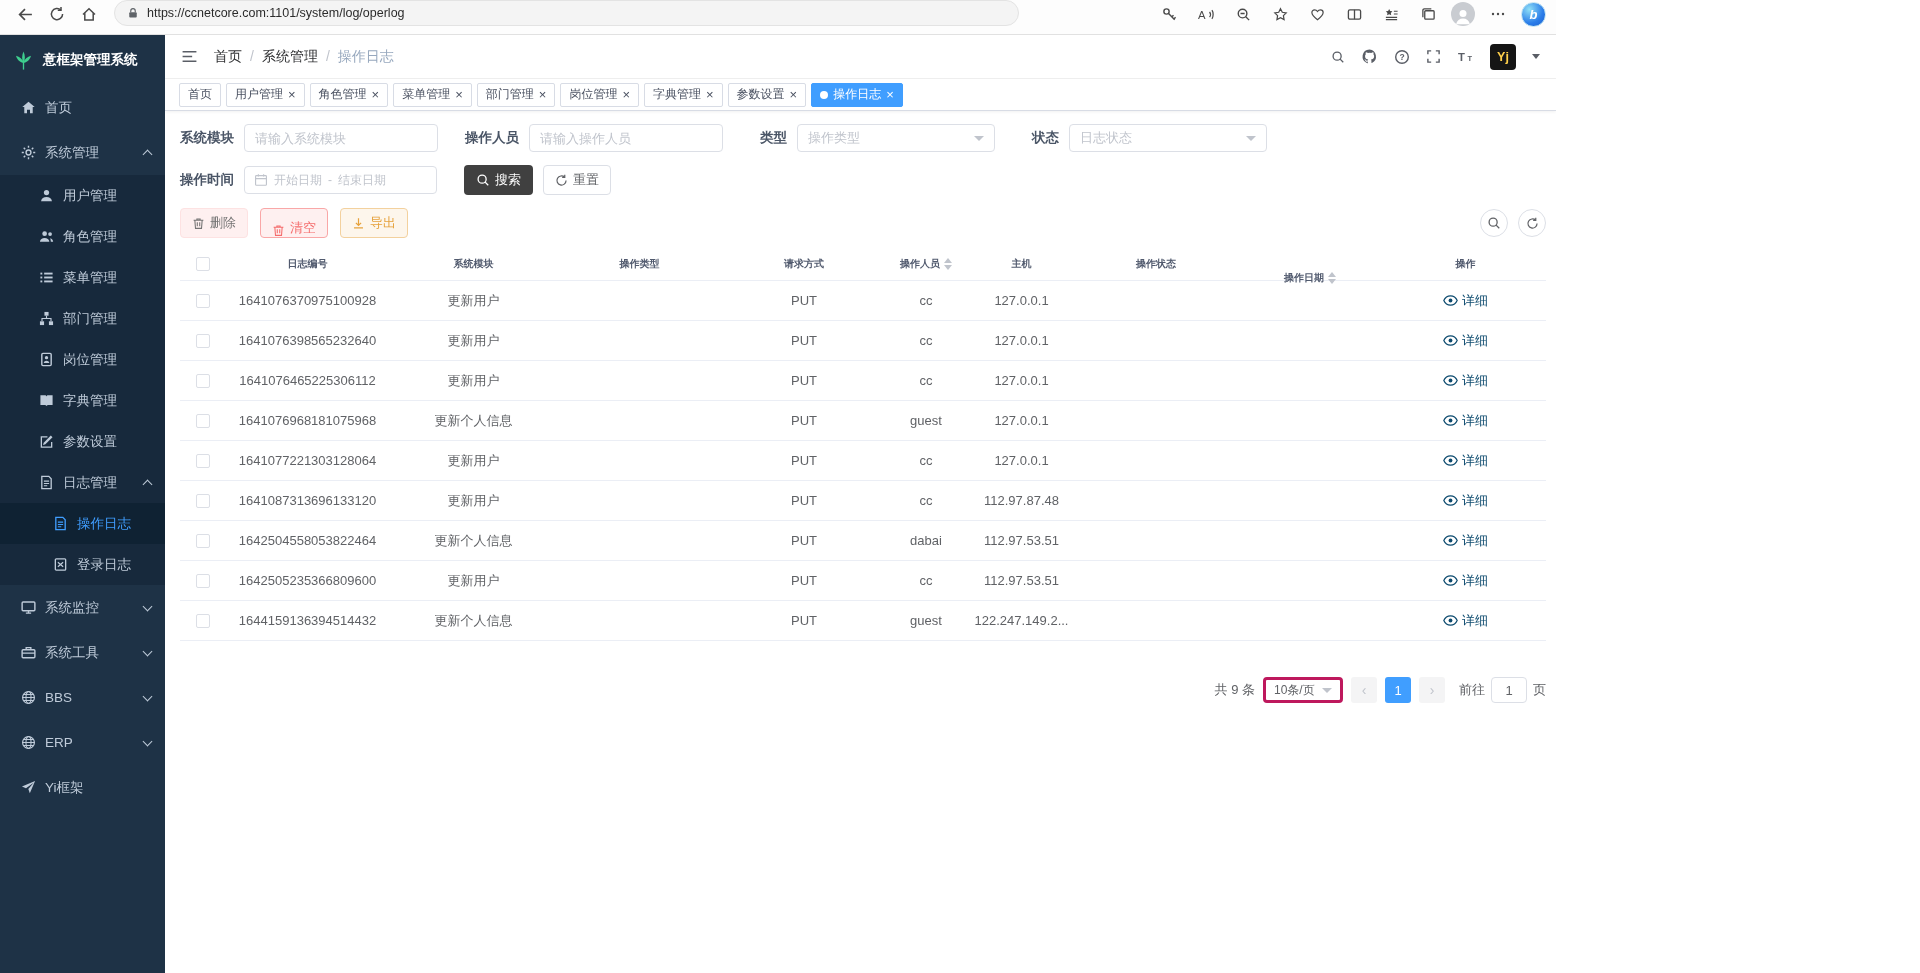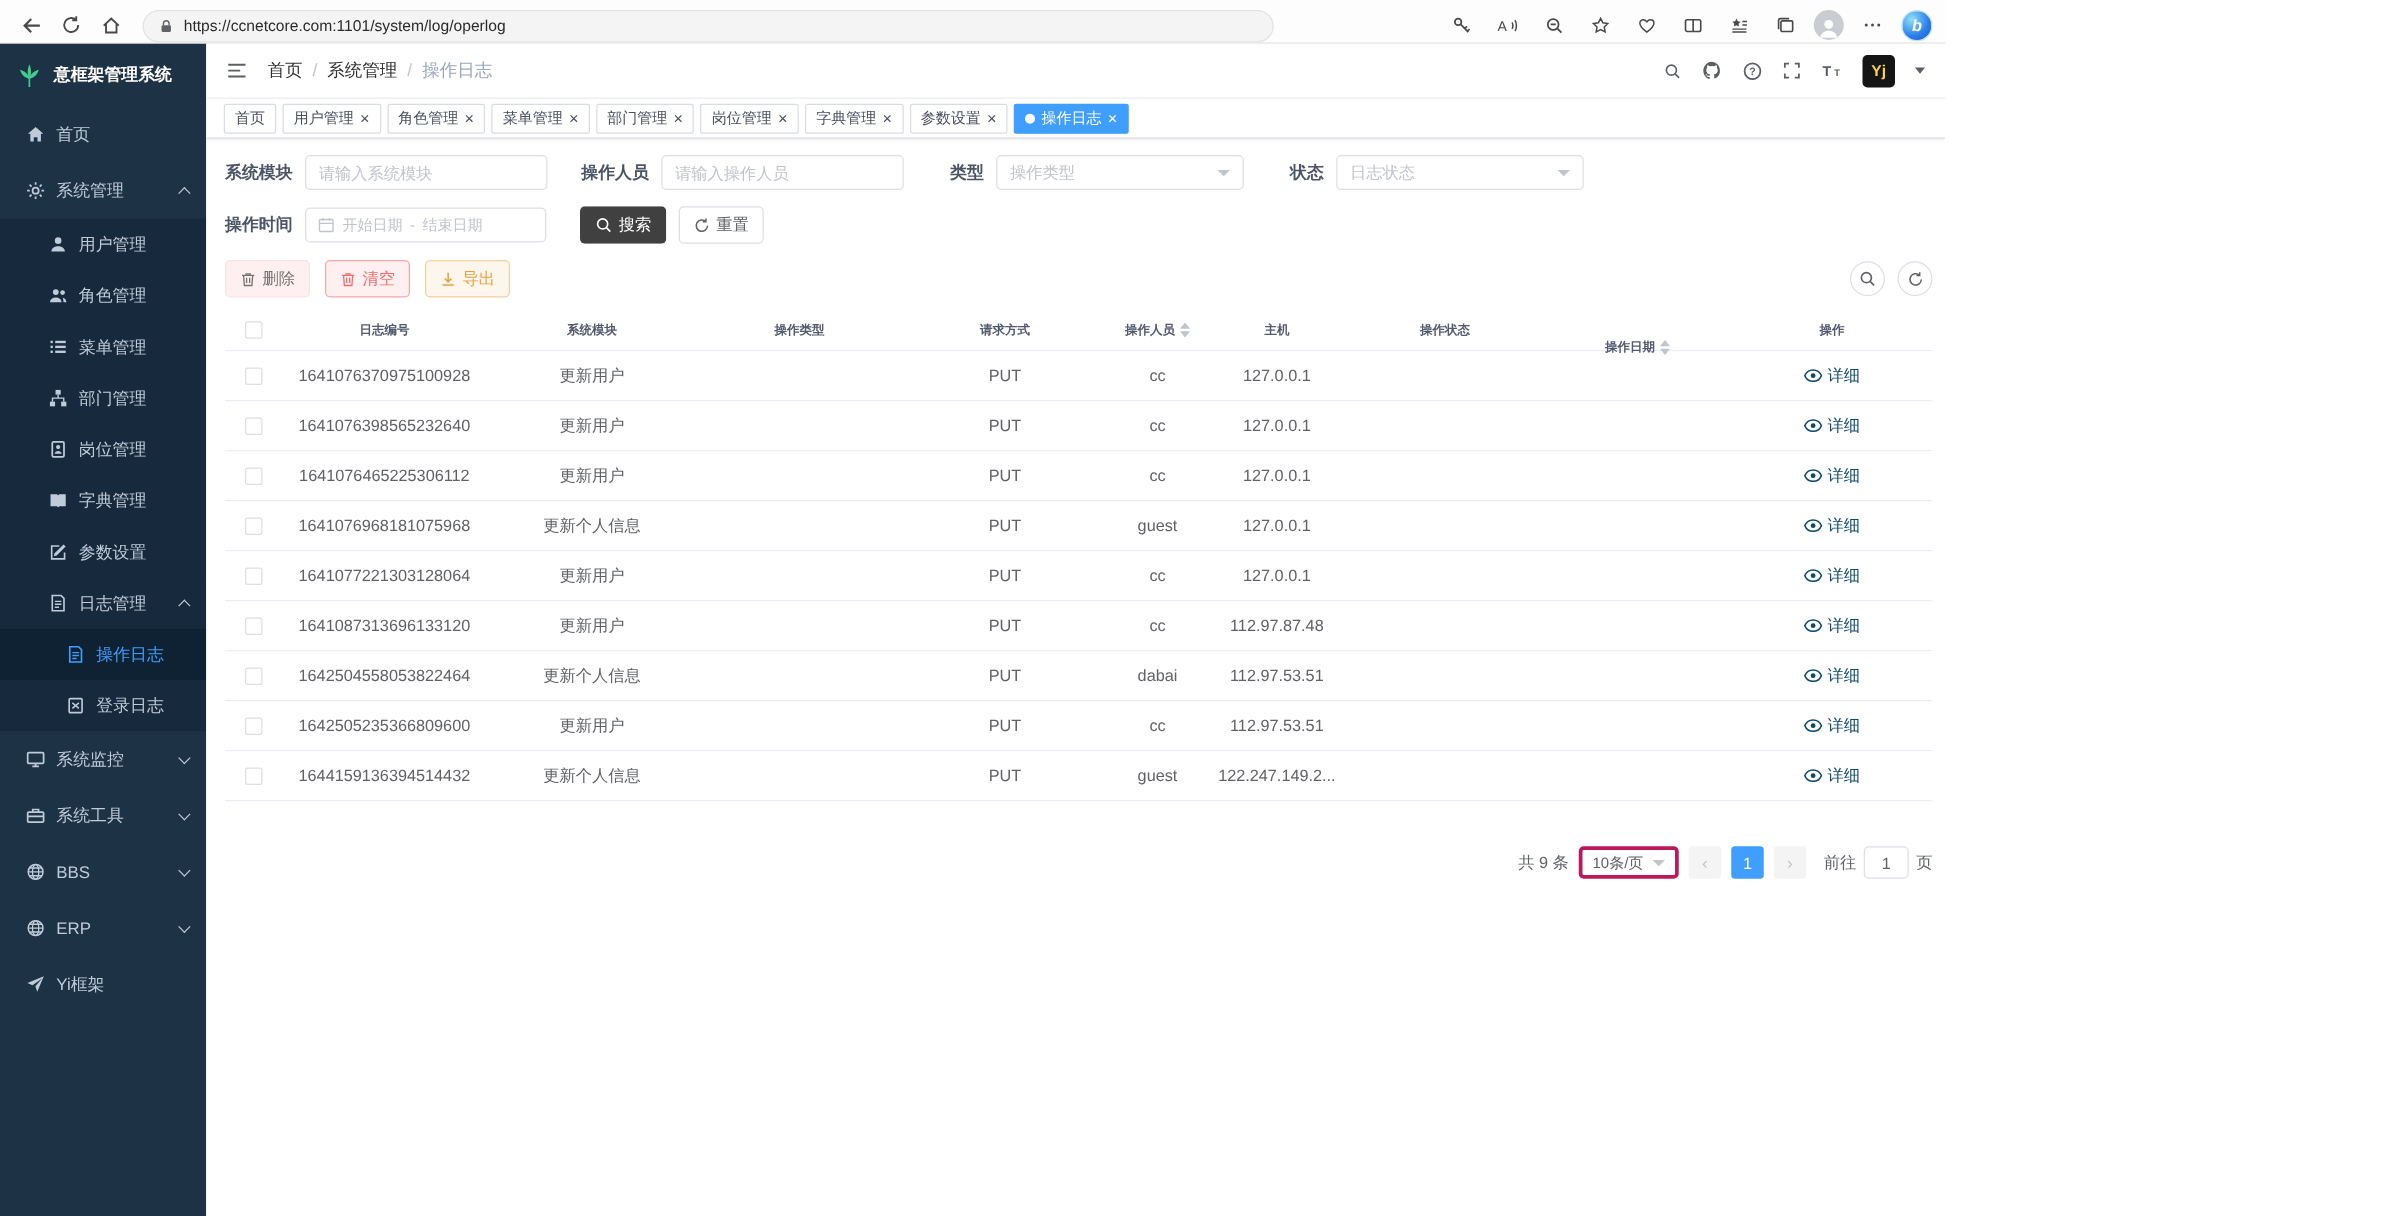--- a/index.html
+++ b/index.html
@@ -1,20 +1,20 @@
 <!DOCTYPE html>
 <html><head>
 <meta charset="utf-8">
 <style>
   * { margin:0; padding:0; box-sizing:border-box; }
   html,body { width:1920px; height:973px; background:#fff; font-family:"Liberation Sans","DejaVu Sans",sans-serif; overflow:hidden; }
   .window { width:1556px; height:973px; background:#fff; }
 
   
-  .chrome { height:35px; display:flex; align-items:flex-end; padding:0 10px; background:#fdfdfd; border-bottom:1px solid #e1e1e1; gap:2px; }
+  .chrome { height:35px; display:flex; align-items:flex-start; padding:0 10px; background:#fdfdfd; border-bottom:1px solid #e1e1e1; gap:2px; }
   .chrome-btn { width:30px; height:28px; display:flex; align-items:center; justify-content:center; color:#4a4a4a; border-radius:4px; cursor:pointer; }
   .urlbar { width:905px; height:26px; background:#f4f4f4; border:1px solid #e3e3e3; border-radius:14px; display:flex; align-items:center; gap:8px; padding:0 12px; margin-left:8px; font-size:12.5px; color:#2b2b2b; }
   .urlbar .icn { color:#5f6368; display:flex; }
   .chrome-right { margin-left:auto; display:flex; align-items:center; gap:9px; }
   .chrome-right .chrome-btn { width:28px; }
   .avatar-circle { width:24px; height:24px; border-radius:50%; background:#c9ccd1; display:flex; align-items:flex-end; justify-content:center; overflow:hidden; cursor:pointer; }
   .bing { width:25px; height:25px; border-radius:50%; background:radial-gradient(circle at 32% 28%, #8fe0f7, #2b7de9 60%, #1a5fd0); color:#fff; font-weight:700; font-style:italic; display:flex; align-items:center; justify-content:center; font-size:13px; cursor:pointer; border:1px solid #bfe3f2; }
   .bing::after { content:"b"; }
 
   
@@ -62,21 +62,21 @@
   .select-box { width:198px; height:28px; border:1px solid #dcdfe6; border-radius:4px; padding:0 10px; display:flex; align-items:center; justify-content:space-between; color:#c0c4cc; font-size:13px; background:#fff; cursor:pointer; }
   .sel-caret { width:0; height:0; border-left:5px solid transparent; border-right:5px solid transparent; border-top:5px solid #c0c4cc; }
   .daterange { width:193px; height:28px; border:1px solid #dcdfe6; border-radius:4px; display:flex; align-items:center; gap:6px; padding:0 9px; font-size:12px; color:#c0c4cc; background:#fff; cursor:pointer; white-space:nowrap; }
   .daterange .icn { color:#c0c4cc; display:flex; }
 
   .btn { height:30px; display:inline-flex; align-items:center; gap:5px; padding:0 11px; border-radius:4px; font-size:13px; border:1px solid transparent; cursor:pointer; font-family:inherit; background:none; white-space:nowrap; }
   .btn-search { background:#404040; color:#fff; margin-left:27px; }
   .btn-reset { background:#fff; border-color:#dcdfe6; color:#606266; margin-left:10px; }
   .toolbar { display:flex; align-items:center; margin-bottom:9px; }
   .btn-del { background:#fef0f0; border-color:#fde2e2; color:#737373; cursor:not-allowed;justify-content:space-between; }
-  .btn-clear { background:#fef0f0; border-color:#f9a7a7; color:#f56c6c; margin-left:12px; }
+  .btn-clear { background:#fef0f0; border-color:#f9a7a7; color:#f56c6c; margin-left:12px;align-items:flex-end; }
   .btn-export { background:#fdf6ec; border-color:#f3d19e; color:#e6a23c; margin-left:12px; }
   .tool-circles { margin-left:auto; display:flex; gap:10px; }
   .circle-btn { width:28px; height:28px; border-radius:50%; border:1px solid #dcdfe6; background:#fff; color:#606266; display:flex; align-items:center; justify-content:center; cursor:pointer; }
 
   
   .t-head { display:flex; align-items:center; height:34px; border-bottom:1px solid #ebeef5; font-size:10px; font-weight:700; color:#515a6e; margin-top:4px; }
   .th { display:flex; align-items:center; justify-content:center; gap:4px; cursor:pointer; }
   .t-head div.th:nth-of-type(1){ width:165px; }
   .t-head div.th:nth-of-type(2){ width:167px; }
   .t-head div.th:nth-of-type(3){ width:165px; }

